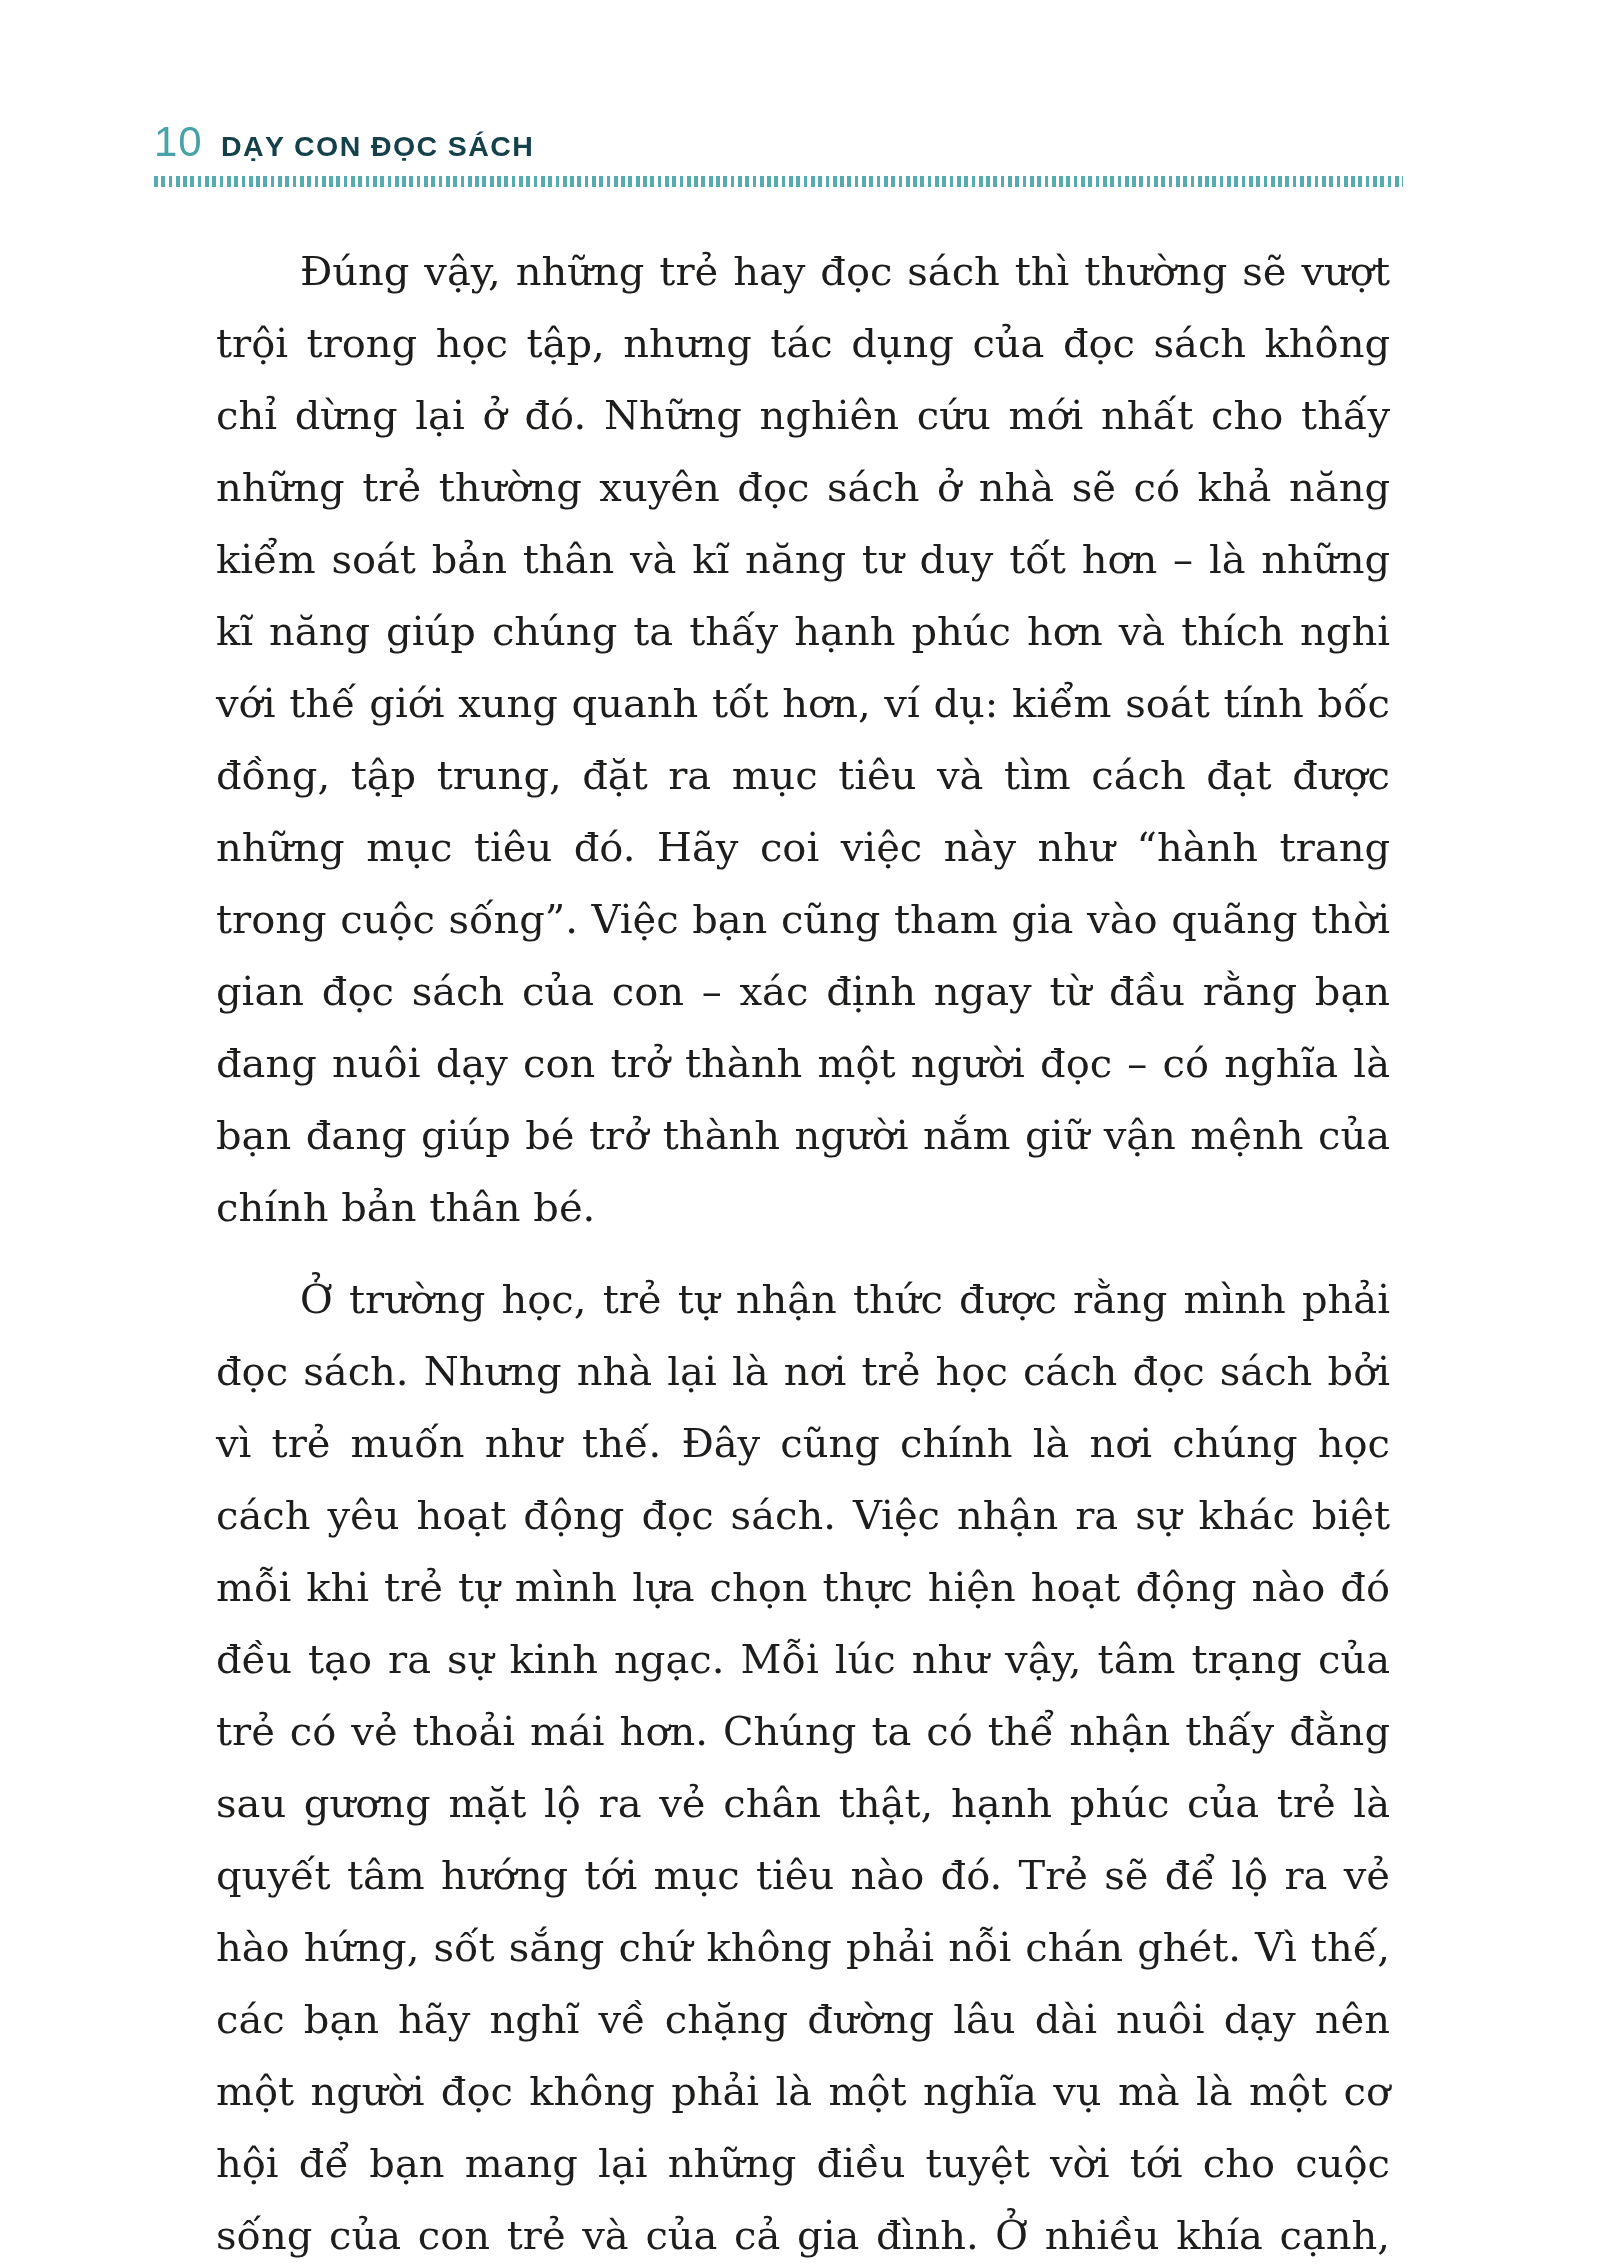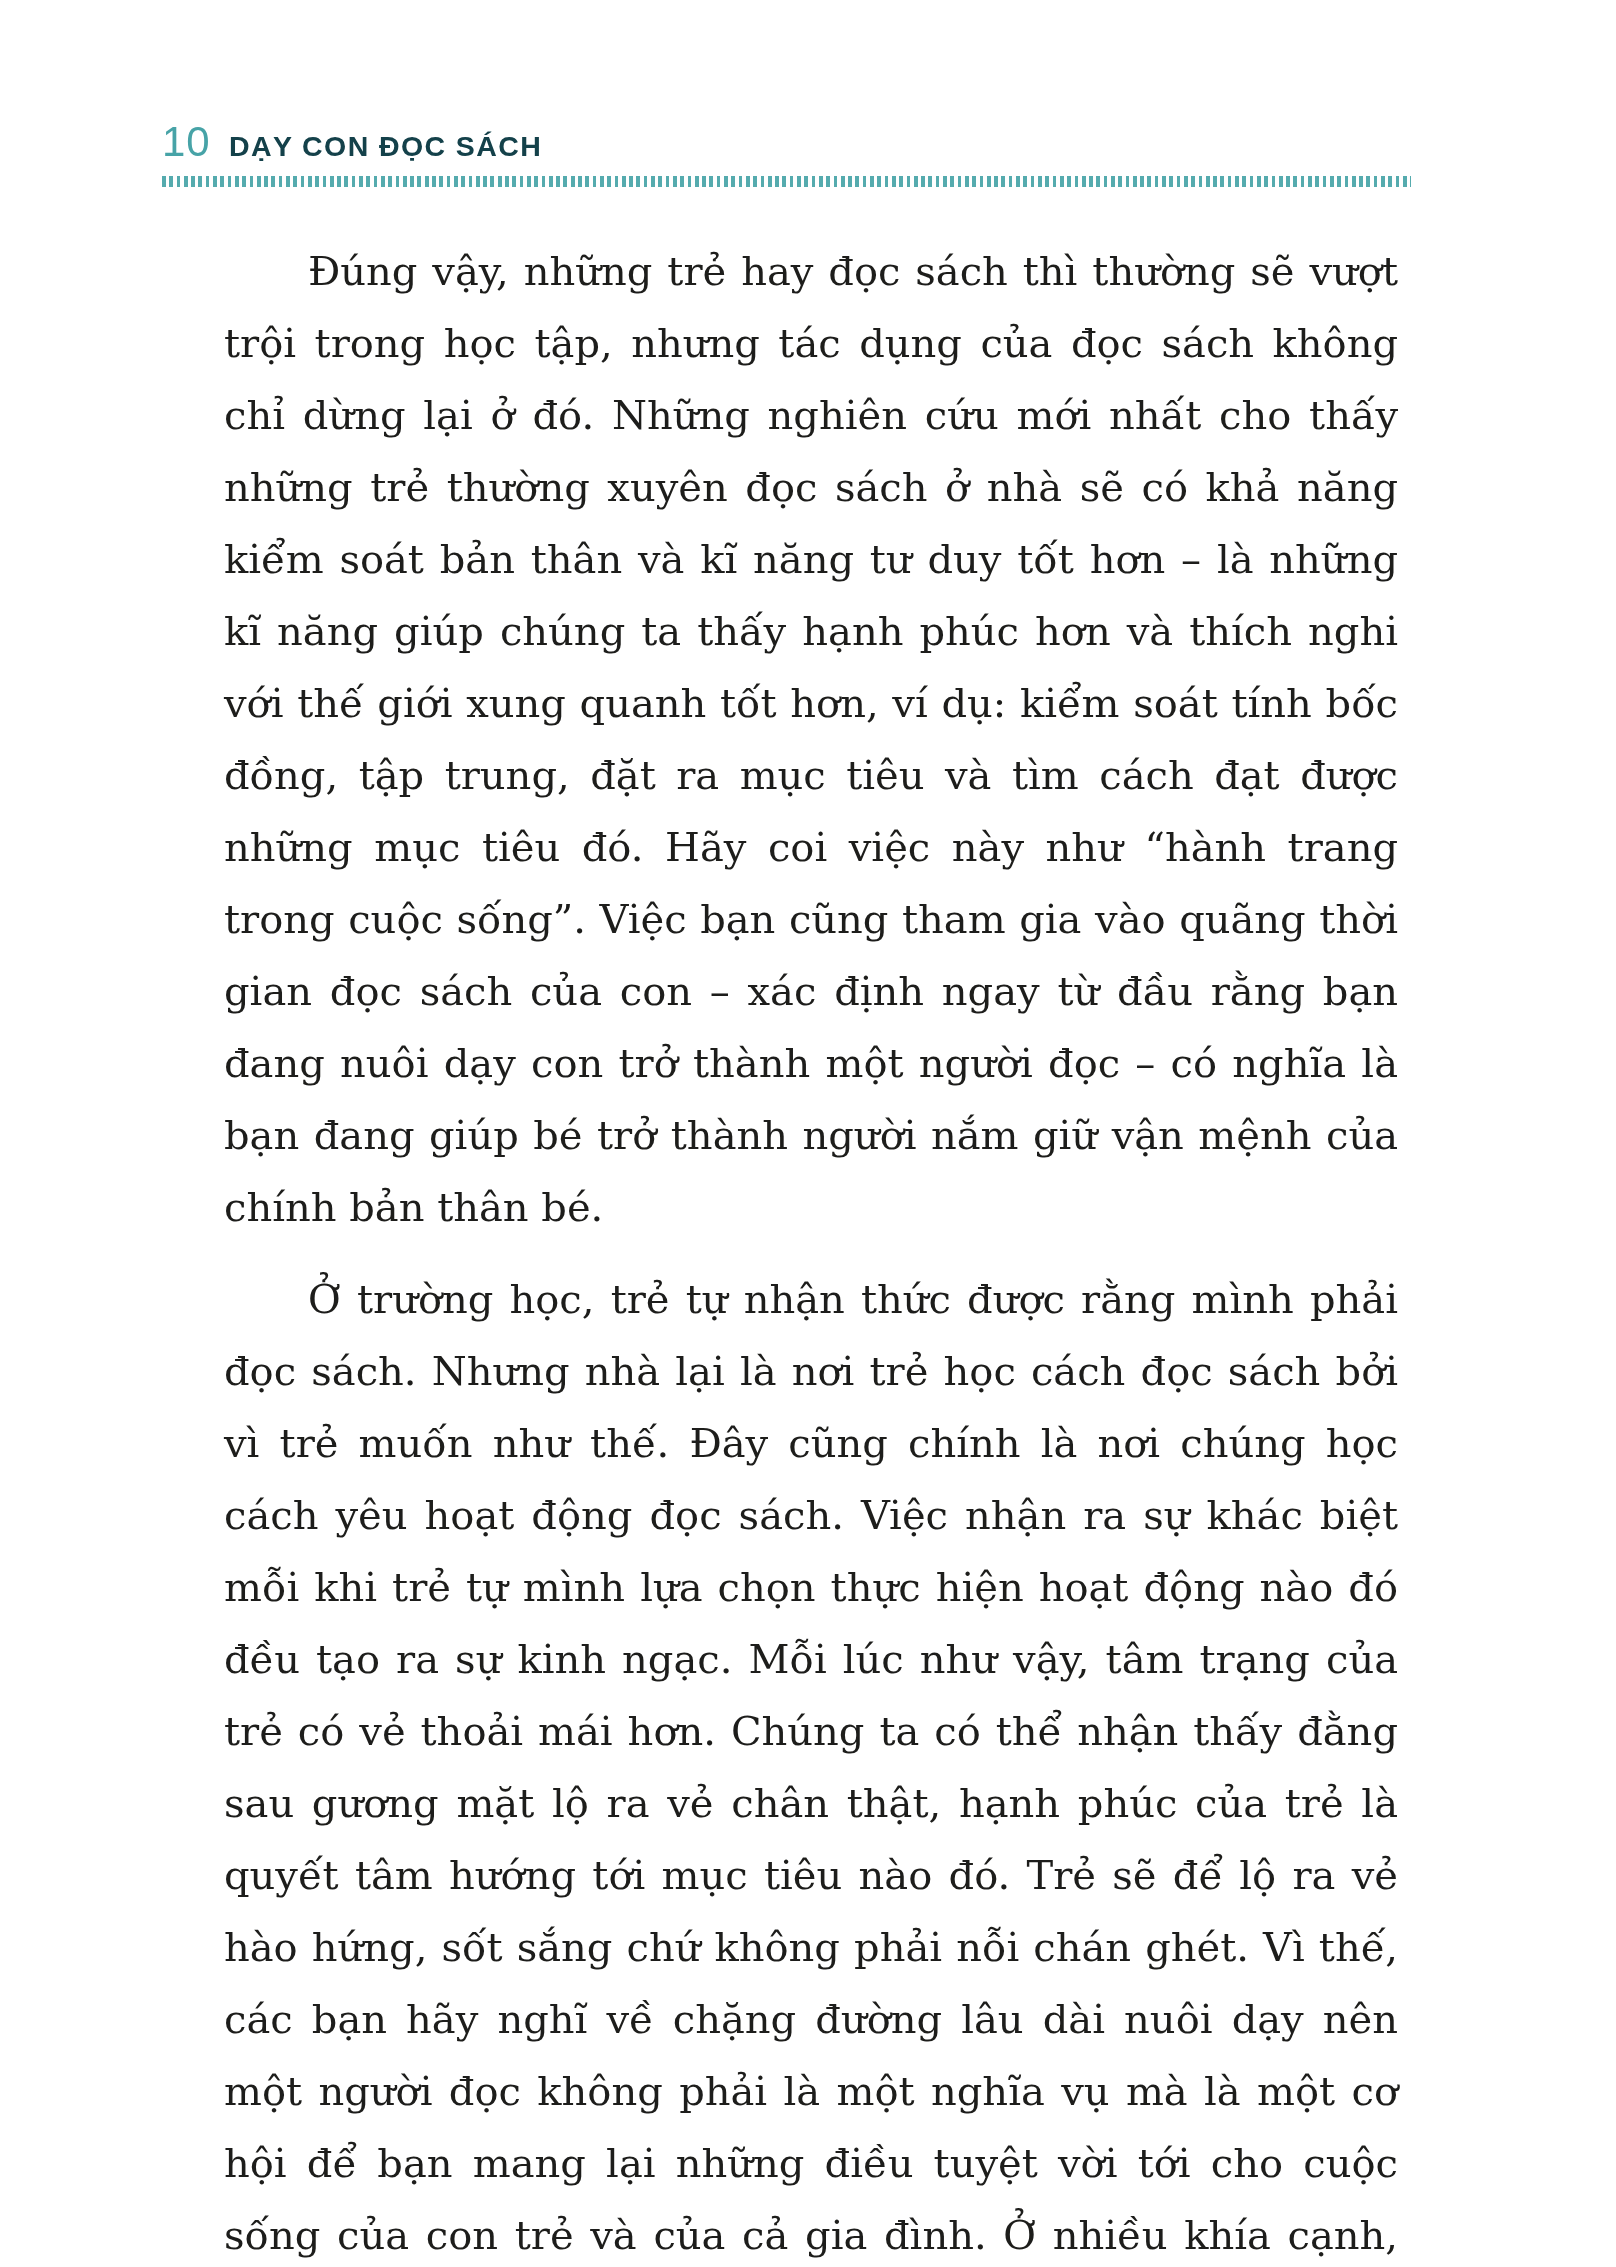--- a/index.html
+++ b/index.html
@@ -8,21 +8,21 @@
     width: 1616px;
     height: 2267px;
     background: #ffffff;
     font-family: "DejaVu Serif", serif;
     color: #1d1d1b;
     position: relative;
     overflow: hidden;
   }
   .page {
     position: absolute;
-    top: 0; left: 8px;
+    top: 0; left: 0;
     width: 1438px;
     height: 2267px;
     padding: 121px 213px 0 154px;
   }
   
   .header-row {
     display: flex;
     align-items: baseline;
     gap: 18.4px;
   }

